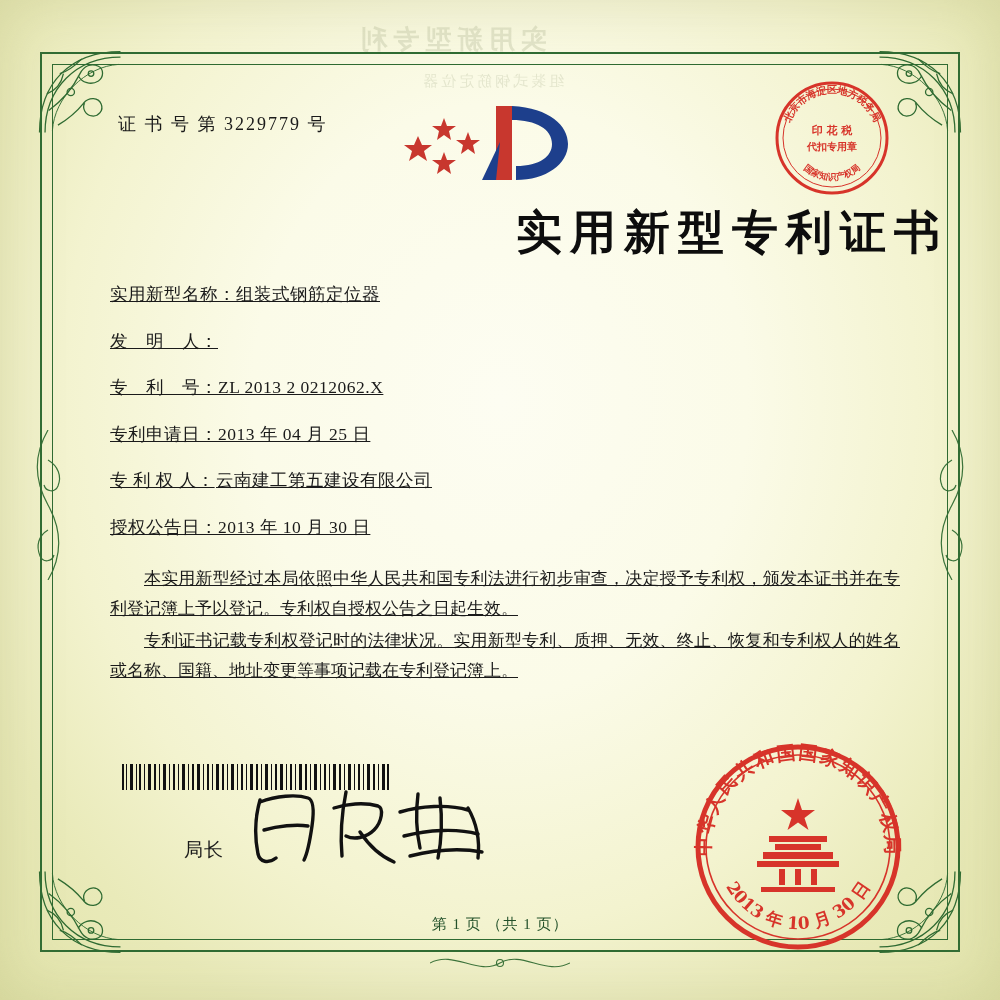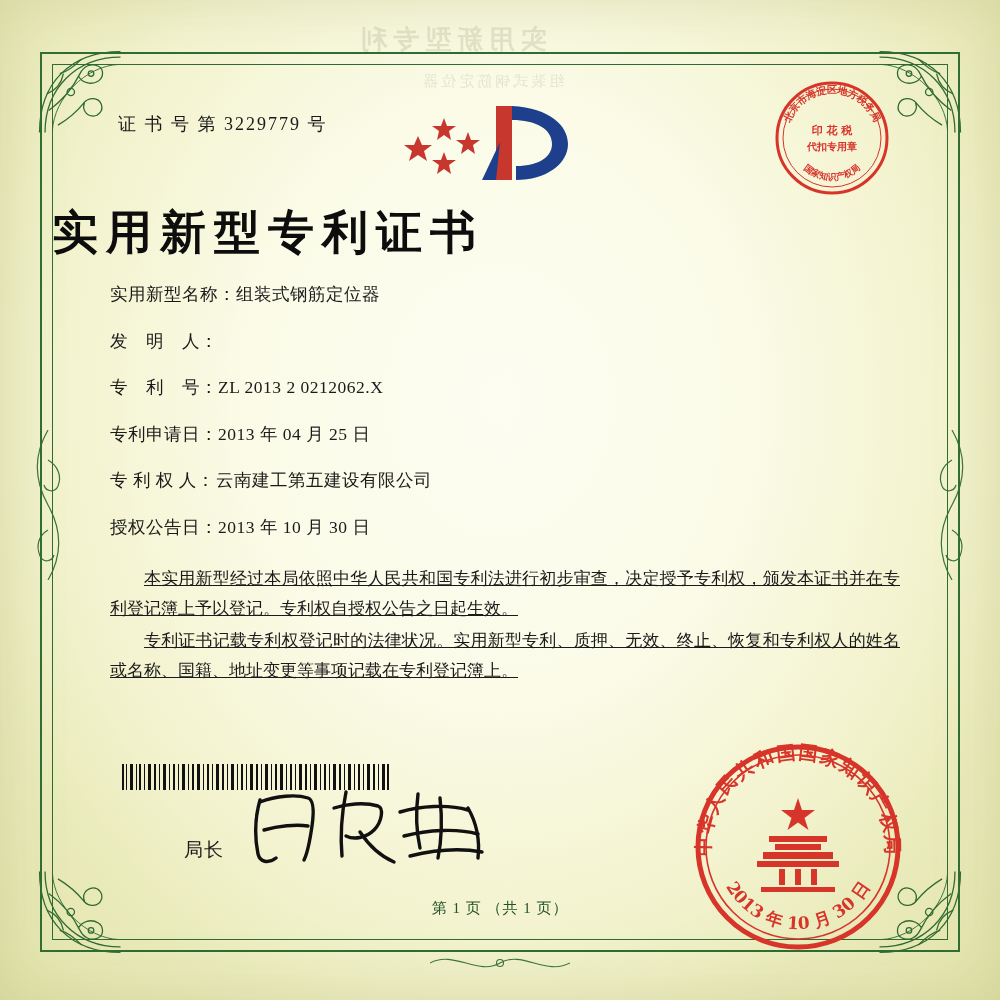--- a/index.html
+++ b/index.html
@@ -85,41 +85,42 @@
     transform: translateX(-50%);
     width: 200px;
     height: 90px;
   }
 
   .title {
     position: absolute;
     left: 0;
     right: 0;
     top: 138px;
-    text-align: left;
+    text-align: right;
     font-size: 46px;
     font-weight: bold;
     letter-spacing: 8px;
     font-family: "DejaVu Serif", "Liberation Serif", serif;
     color: #0d0d0d;
   }
 
   .fields {
     position: absolute;
     left: 58px;
     right: 40px;
     top: 222px;
     font-size: 17.5px;
     line-height: 1;
   }
   .field-row {
     display: flex;
     align-items: baseline;
     margin-bottom: 29px;
     white-space: nowrap;
+    text-decoration: underline;
   }
   .field-label {
     display: inline-block;
     min-width: 106px;
     letter-spacing: 0.5px;
   }
   .field-value {
     letter-spacing: 0.5px;
   }
 
@@ -179,21 +180,21 @@
     right: 56px;
     top: 14px;
     width: 120px;
     height: 120px;
   }
   .seal svg { display: block; width: 100%; height: 100%; }
 
   .page-no {
     position: absolute;
     left: 0; right: 0;
-    bottom: 22px;
+    bottom: 6px;
     text-align: center;
     font-size: 15px;
     letter-spacing: 1px;
     color: #23512a;
   }
 
   
   .ghost {
     position: absolute;
     left: 355px;

